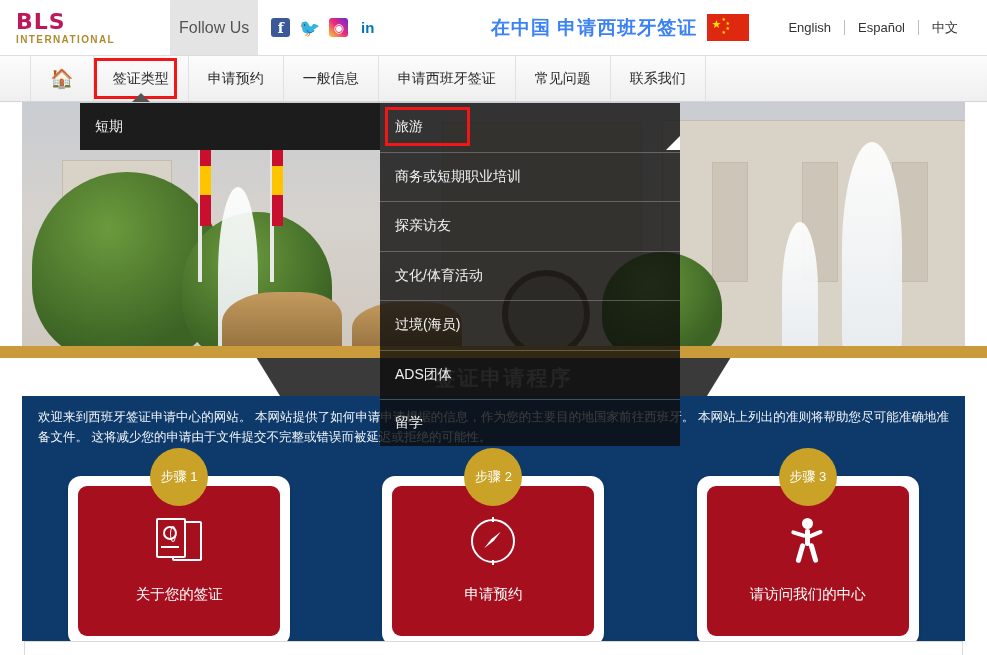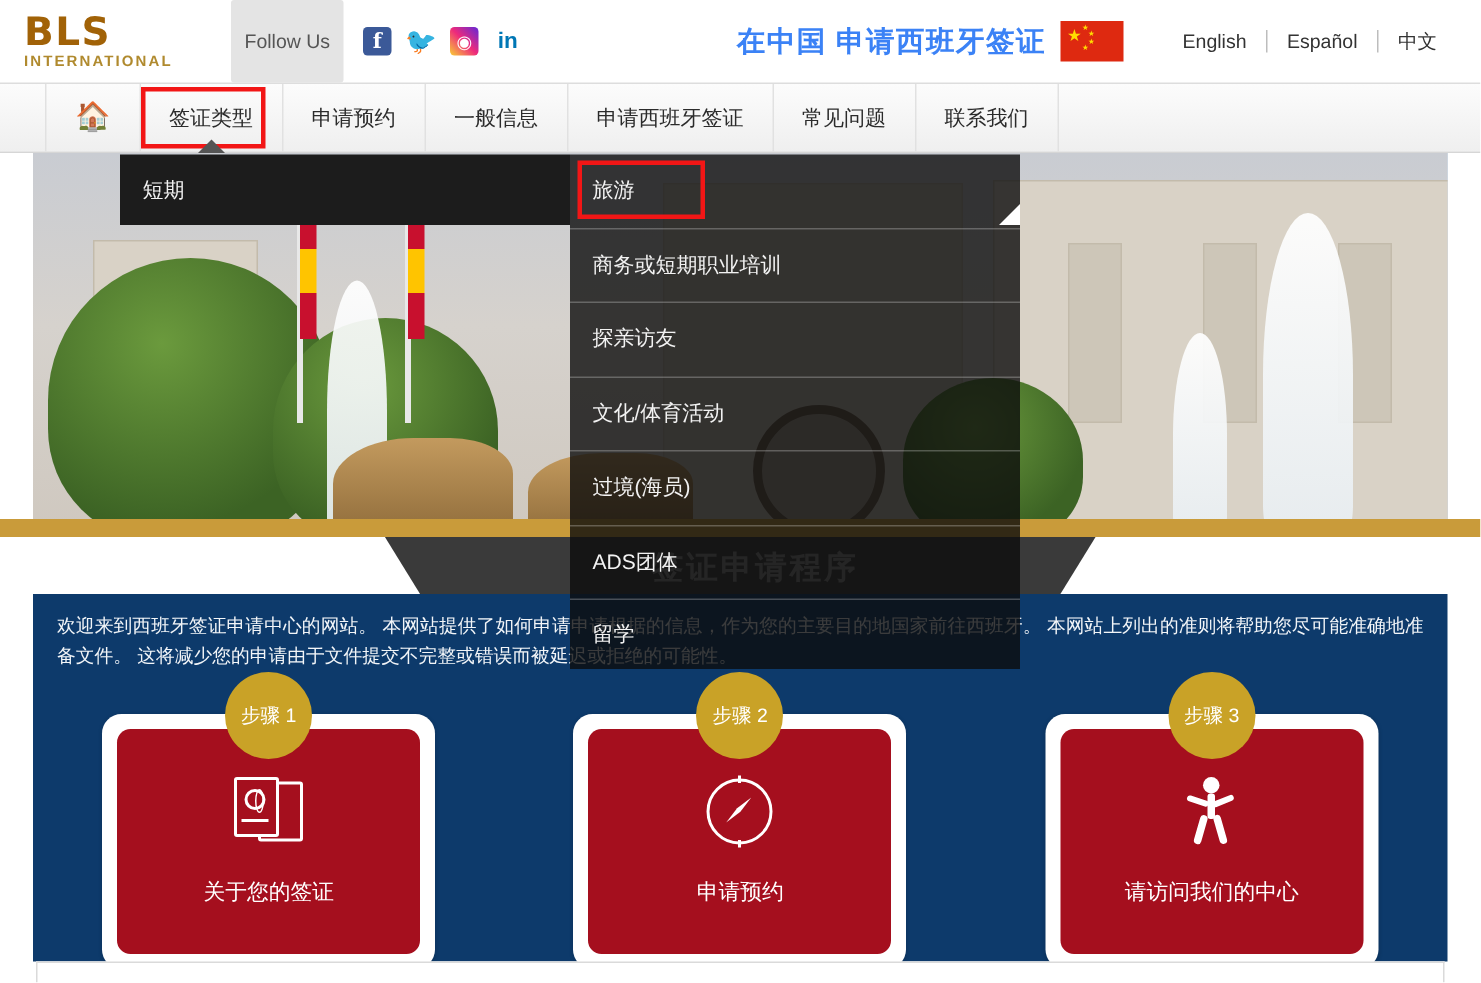--- a/index.html
+++ b/index.html
@@ -10,30 +10,30 @@
   }
   .page { position: relative; width: 987px; height: 655px; background:#fff; }
 
   
   .topbar {
     position: absolute; left:0; top:0; width:987px; height:55px;
     background:#ffffff; display:flex; align-items:center;
   }
   .logo-wrap { margin-left:16px; width:110px; }
   .logo-bls {
-    font-size:26px; font-weight:bold; letter-spacing:1px;
-    color:#a16207; line-height:1; font-family:"DejaVu Sans", sans-serif;
+    font-size:22px; font-weight:bold; letter-spacing:1px;
+    color:#be185d; line-height:1; font-family:"DejaVu Sans", sans-serif;
   }
   .logo-sub {
     font-size:10px; letter-spacing:1.4px; color:#b08a2e;
     font-weight:bold; margin-top:1px;
   }
   .follow-box {
-    margin-left:28px; background:#e4e4e4; color:#555;
-    font-size:13px; padding:20px 9px; border-radius:2px;
+    margin-left:44px; background:#e4e4e4; color:#555;
+    font-size:16px; padding:20px 9px; border-radius:2px;
   }
   .socials { display:flex; align-items:center; gap:10px; margin-left:13px; }
   .sicon { width:19px; height:19px; border-radius:3px; display:flex;
     align-items:center; justify-content:center; font-weight:bold;
     font-size:14px; color:#fff; font-family:"DejaVu Serif", serif; }
   .s-fb { background:#3b5998; }
   .s-tw { background:transparent; color:#1da1f2; font-size:17px; }
   .s-ig { background:linear-gradient(45deg,#f9ce34,#ee2a7b,#6228d7);
     color:#fff; font-size:12px; }
   .s-li { background:transparent; color:#0077b5; font-size:15px;

